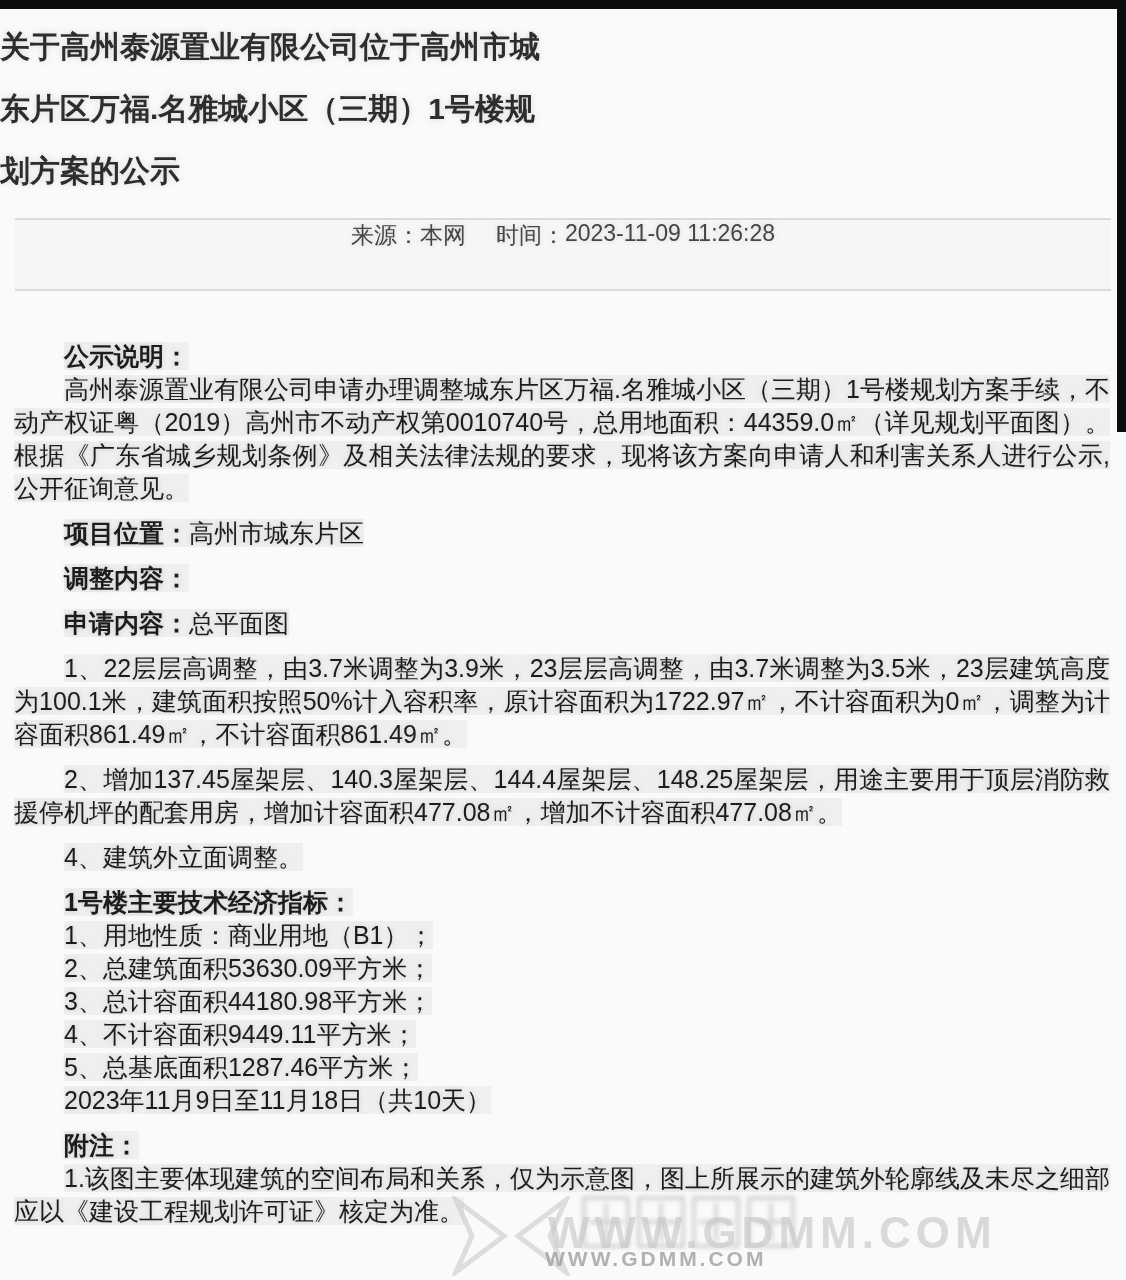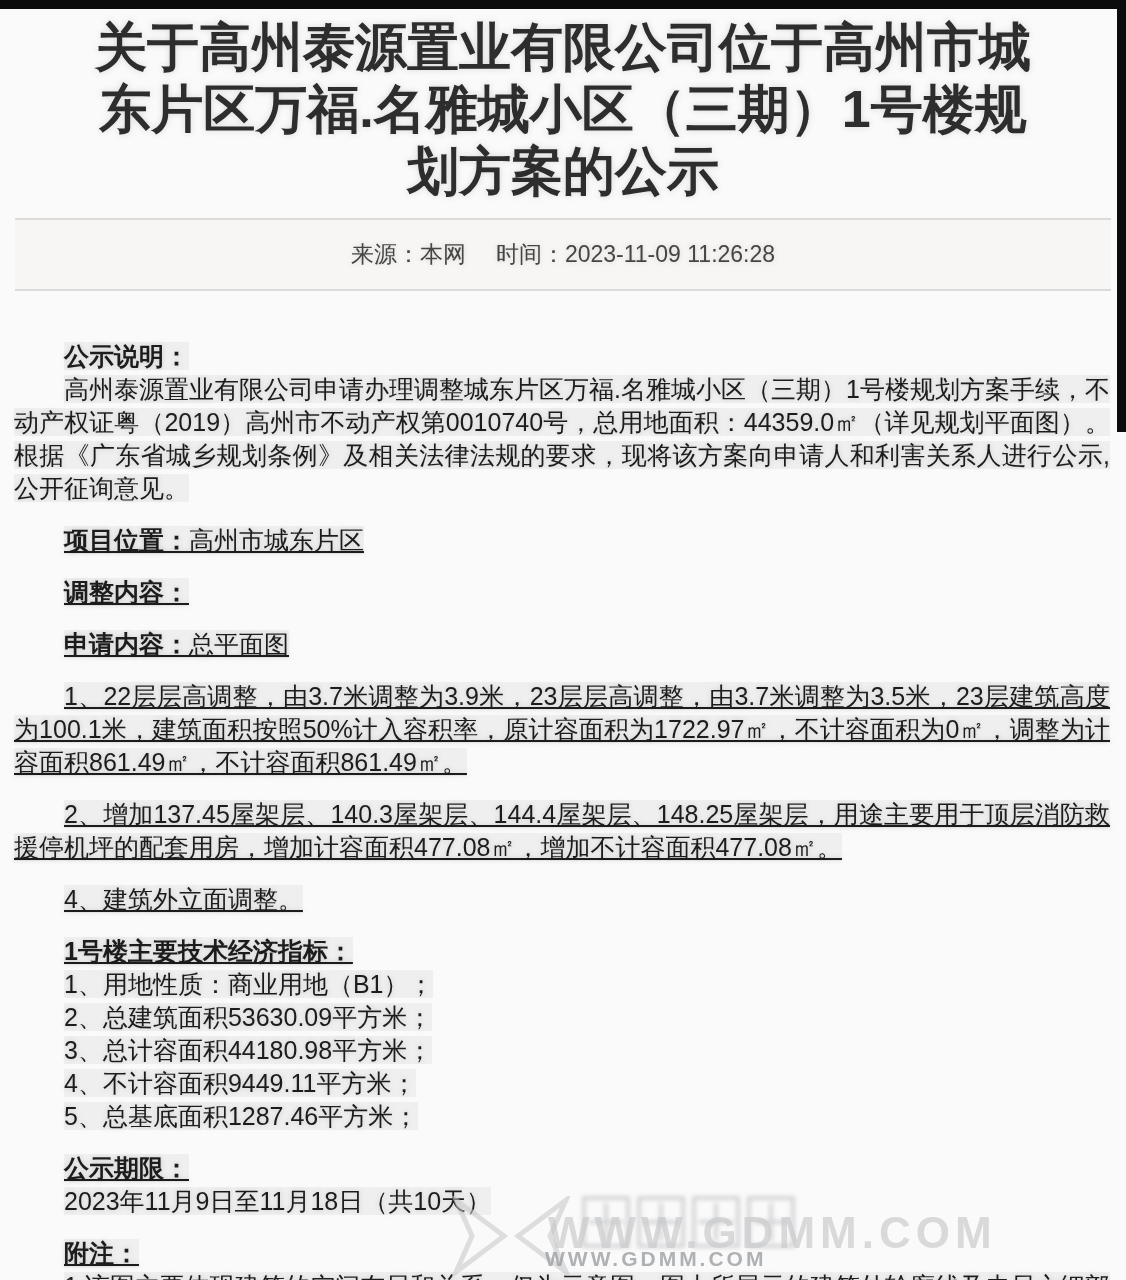--- a/index.html
+++ b/index.html
@@ -24,22 +24,22 @@
     background: #0c0c0c; z-index: 9;
   }
   .right-bar {
     position: absolute; top: 0; right: 0;
     width: 9px; height: 432px;
     background: #0c0c0c; z-index: 9;
   }
   
   .title-block {
     padding-top: 16px;
-    text-align: center;
-    font-size: 52px;
+    text-align: left;
+    font-size: 30px;
     line-height: 62px;
     font-weight: bold;
     color: #2d2d2d;
     text-shadow: 0 0 6px rgba(110,110,110,0.25);
   }
   
   .divider {
     border: none;
     border-top: 2px solid #dcdbd9;
     margin: 16px 0 0 15px;
@@ -47,40 +47,39 @@
     height: 0;
   }
   .divider.second { margin-top: 0; }
   
   .source-row {
     height: 69px;
     margin-left: 15px;
     width: 1096px;
     background: #f7f6f4;
     display: flex;
-    align-items: center;
     justify-content: center;
     font-size: 23px;
     color: #454545;
     text-shadow: 0 0 5px rgba(120,120,120,0.25);
   }
   .source-row .gap { width: 30px; }
   
   .body-block {
     padding: 49px 16px 0 14px;
     font-size: 25px;
     line-height: 33px;
     color: #1c1c1c;
     text-align: justify;
   }
   .body-block p {
     margin: 0;
     text-indent: 2em;
   }
-  .body-block p.sp { margin-top: 19px; text-decoration: underline; }
+  .body-block p.sp { margin-top: 12px; }
   .body-block .head { font-weight: bold; }
   .band {
     background: rgba(90, 90, 90, 0.065);
     text-shadow: 0 0 5px rgba(110,110,110,0.28);
     box-decoration-break: clone;
     -webkit-box-decoration-break: clone;
   }
   
   .watermark {
     position: absolute;
@@ -171,21 +170,20 @@
     <p class="sp"><span class="band">2、增加137.45屋架层、140.3屋架层、144.4屋架层、148.25屋架层，用途主要用于顶层消防救援停机坪的配套用房，增加计容面积477.08㎡，增加不计容面积477.08㎡。</span></p>
     <p class="sp"><span class="band">4、建筑外立面调整。</span></p>
 
     <p class="sp"><span class="band head">1号楼主要技术经济指标：</span></p>
     <p><span class="band">1、用地性质：商业用地（B1）；</span></p>
     <p><span class="band">2、总建筑面积53630.09平方米；</span></p>
     <p><span class="band">3、总计容面积44180.98平方米；</span></p>
     <p><span class="band">4、不计容面积9449.11平方米；</span></p>
     <p><span class="band">5、总基底面积1287.46平方米；</span></p>
 
-    <p class="sp"><span class="band head">公示期限：</span></p>
     <p><span class="band">2023年11月9日至11月18日（共10天）</span></p>
 
     <p class="sp"><span class="band head">附注：</span></p>
     <p><span class="band">1.该图主要体现建筑的空间布局和关系，仅为示意图，图上所展示的建筑外轮廓线及未尽之细部应以《建设工程规划许可证》核定为准。</span></p>
 
   </div>
 
   <div class="watermark">
     <div class="wm-large">WWW.GDMM.COM</div>
     <svg class="wm-logo" width="118" height="80" viewBox="0 0 118 80">

